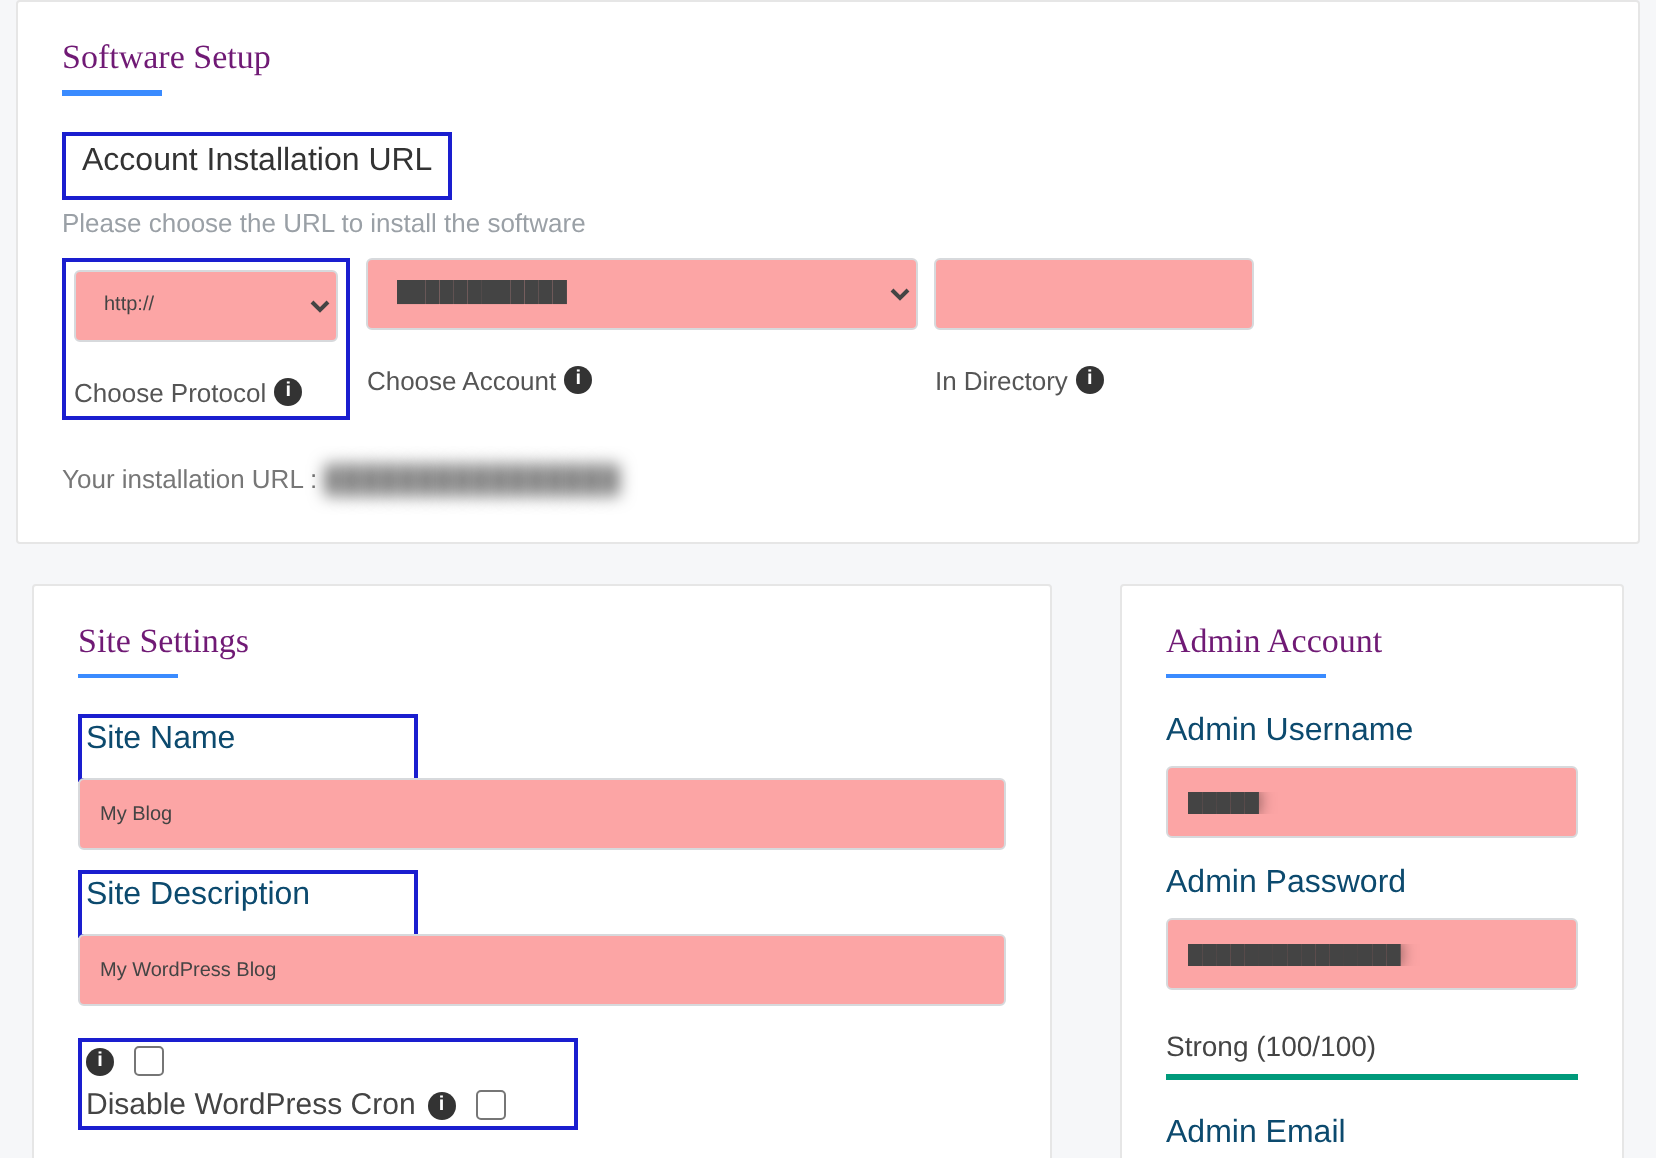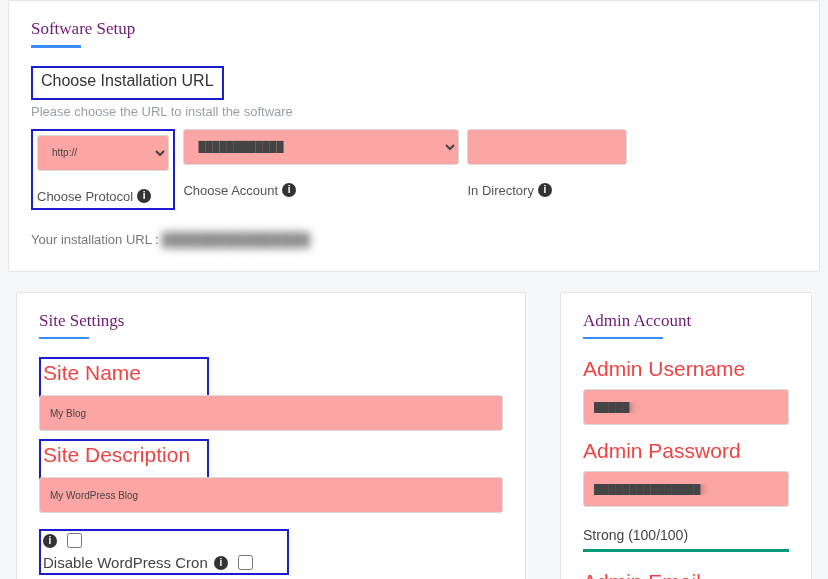--- a/index.html
+++ b/index.html
@@ -80,22 +80,22 @@
     font-size: 10px;
     font-weight: bold;
     align-items: center;
     justify-content: center;
     line-height: 1;
   }
   .lower-row { display: flex; gap: 18px; margin: 0 8px; }
   .col-left { flex: 0 0 510px; }
   .col-right { flex: 1; }
   .form-label {
-    font-size: 21px;
-    color: #ef4444;
+    font-size: 16px;
+    color: #0c4a6e;
     margin-bottom: 8px;
     display: flex;
     align-items: center;
     gap: 6px;
   }
   .checkbox-row {
     display: flex;
     align-items: center;
     gap: 6px;
     font-size: 15px;
@@ -127,21 +127,21 @@
   .gap-top { margin-top: 4px; }
 </style>
 </head>
 <body>
 
 <div class="panel">
   <div class="panel-title">Software Setup</div>
   <div class="title-underline"></div>
 
   <div class="highlight-box hl-1">
-    <div class="section-heading">Choose Installation URL</div>
+    <div class="section-heading">Account Installation URL</div>
   </div>
   <div class="section-sub">Please choose the URL to install the software</div>
 
   <div class="highlight-box hl-2" style="vertical-align:top;">
     <div class="row" style="margin:0;">
       <div class="field-group" style="width:140px; padding:4px 4px 4px 4px;">
         <select>
           <option>http://</option>
         </select>
         <div class="field-label">

